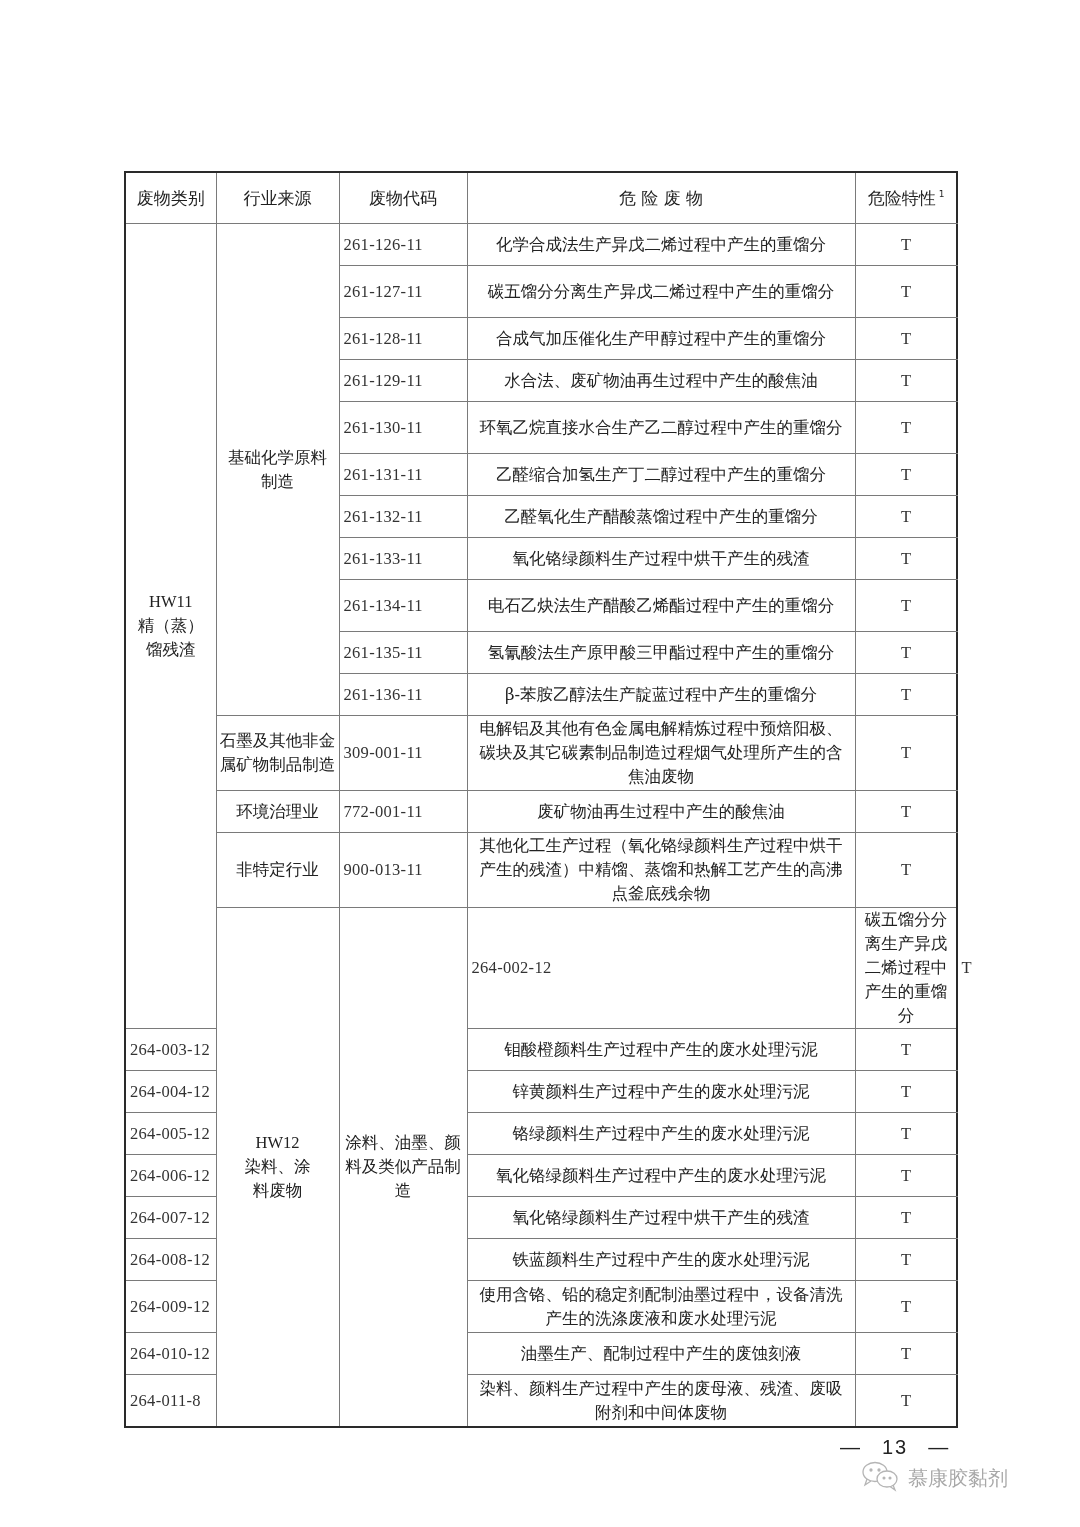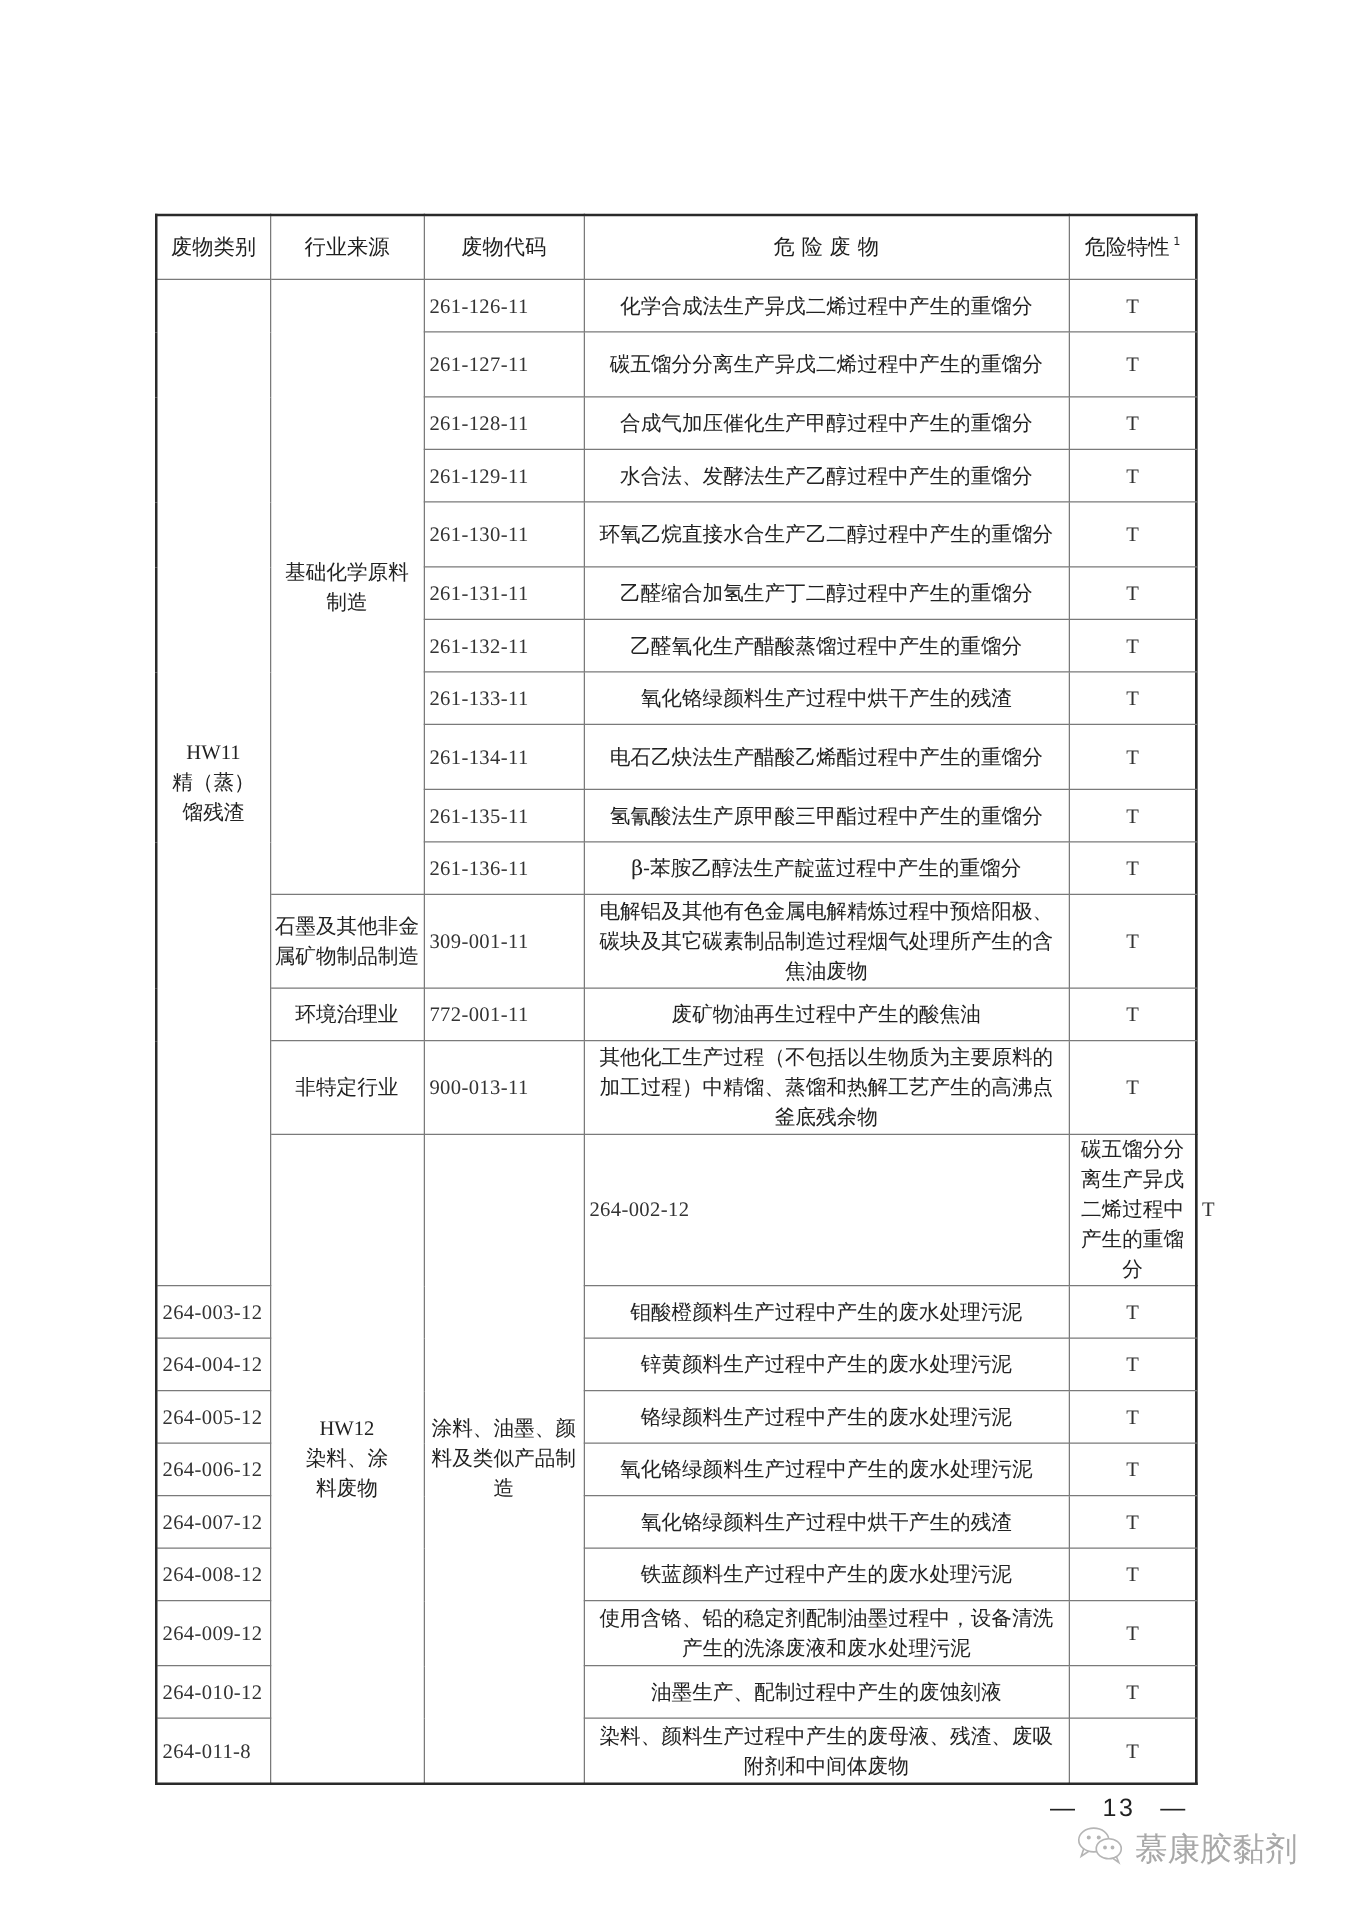--- a/index.html
+++ b/index.html
@@ -31,21 +31,21 @@
   .r2 td { height: 51px; }
   .r3 td { height: 74px; }
   .page-number {
     position: absolute; left: 830px; top: 1436px; font-size: 20px;
     font-family: Liberation Sans, sans-serif; color: #222;
     letter-spacing: 2px;
   }
   .page-number span { margin: 0 10px; }
   .watermark {
     position: absolute; left: 860px; top: 1460px; display: flex; align-items: center;
-    color: #a8a8a8; font-family: "DejaVu Sans", sans-serif; font-size: 26px;
+    color: #a8a8a8; font-family: "DejaVu Sans", sans-serif; font-size: 20px;
   }
   .watermark svg { margin-right: 8px; }
 </style>
 </head>
 <body>
 
 <table class="page-table">
   <colgroup>
     <col style="width:91px">
       <col style="width:123px">
@@ -80,21 +80,21 @@
       <td class="c-desc">碳五馏分分离生产异戊二烯过程中产生的重馏分</td>
       <td class="c-haz">T</td>
     </tr>
     <tr class="r1">
       <td class="c-code">261-128-11</td>
       <td class="c-desc">合成气加压催化生产甲醇过程中产生的重馏分</td>
       <td class="c-haz">T</td>
     </tr>
     <tr class="r1">
       <td class="c-code">261-129-11</td>
-      <td class="c-desc">水合法、发酵法生产乙醇过程中产生的重馏分</td>
+      <td class="c-desc">水合法、废矿物油再生过程中产生的酸焦油</td>
       <td class="c-haz">T</td>
     </tr>
     <tr class="r2">
       <td class="c-code">261-130-11</td>
       <td class="c-desc">环氧乙烷直接水合生产乙二醇过程中产生的重馏分</td>
       <td class="c-haz">T</td>
     </tr>
     <tr class="r1">
       <td class="c-code">261-131-11</td>
       <td class="c-desc">乙醛缩合加氢生产丁二醇过程中产生的重馏分</td>
@@ -133,21 +133,21 @@
     </tr>
     <tr class="r1">
       <td class="c-ind">环境治理业</td>
       <td class="c-code">772-001-11</td>
       <td class="c-desc">废矿物油再生过程中产生的酸焦油</td>
       <td class="c-haz">T</td>
     </tr>
     <tr class="r3">
       <td class="c-ind">非特定行业</td>
       <td class="c-code">900-013-11</td>
-      <td class="c-desc">其他化工生产过程（不包括以生物质为主要原料的加工过程）中精馏、蒸馏和热解工艺产生的高沸点釜底残余物</td>
+      <td class="c-desc">其他化工生产过程（氧化铬绿颜料生产过程中烘干产生的残渣）中精馏、蒸馏和热解工艺产生的高沸点釜底残余物</td>
       <td class="c-haz">T</td>
     </tr>
 
     <tr class="r1">
       <td class="c-cat" rowspan="10">
         <div style="font-family:'Liberation Serif',serif;">HW12</div>
         <div>染料、涂</div>
         <div>料废物</div>
       </td>
       <td class="c-ind" rowspan="10" style="padding:0 3px;">涂料、油墨、颜料及类似产品制造</td>

